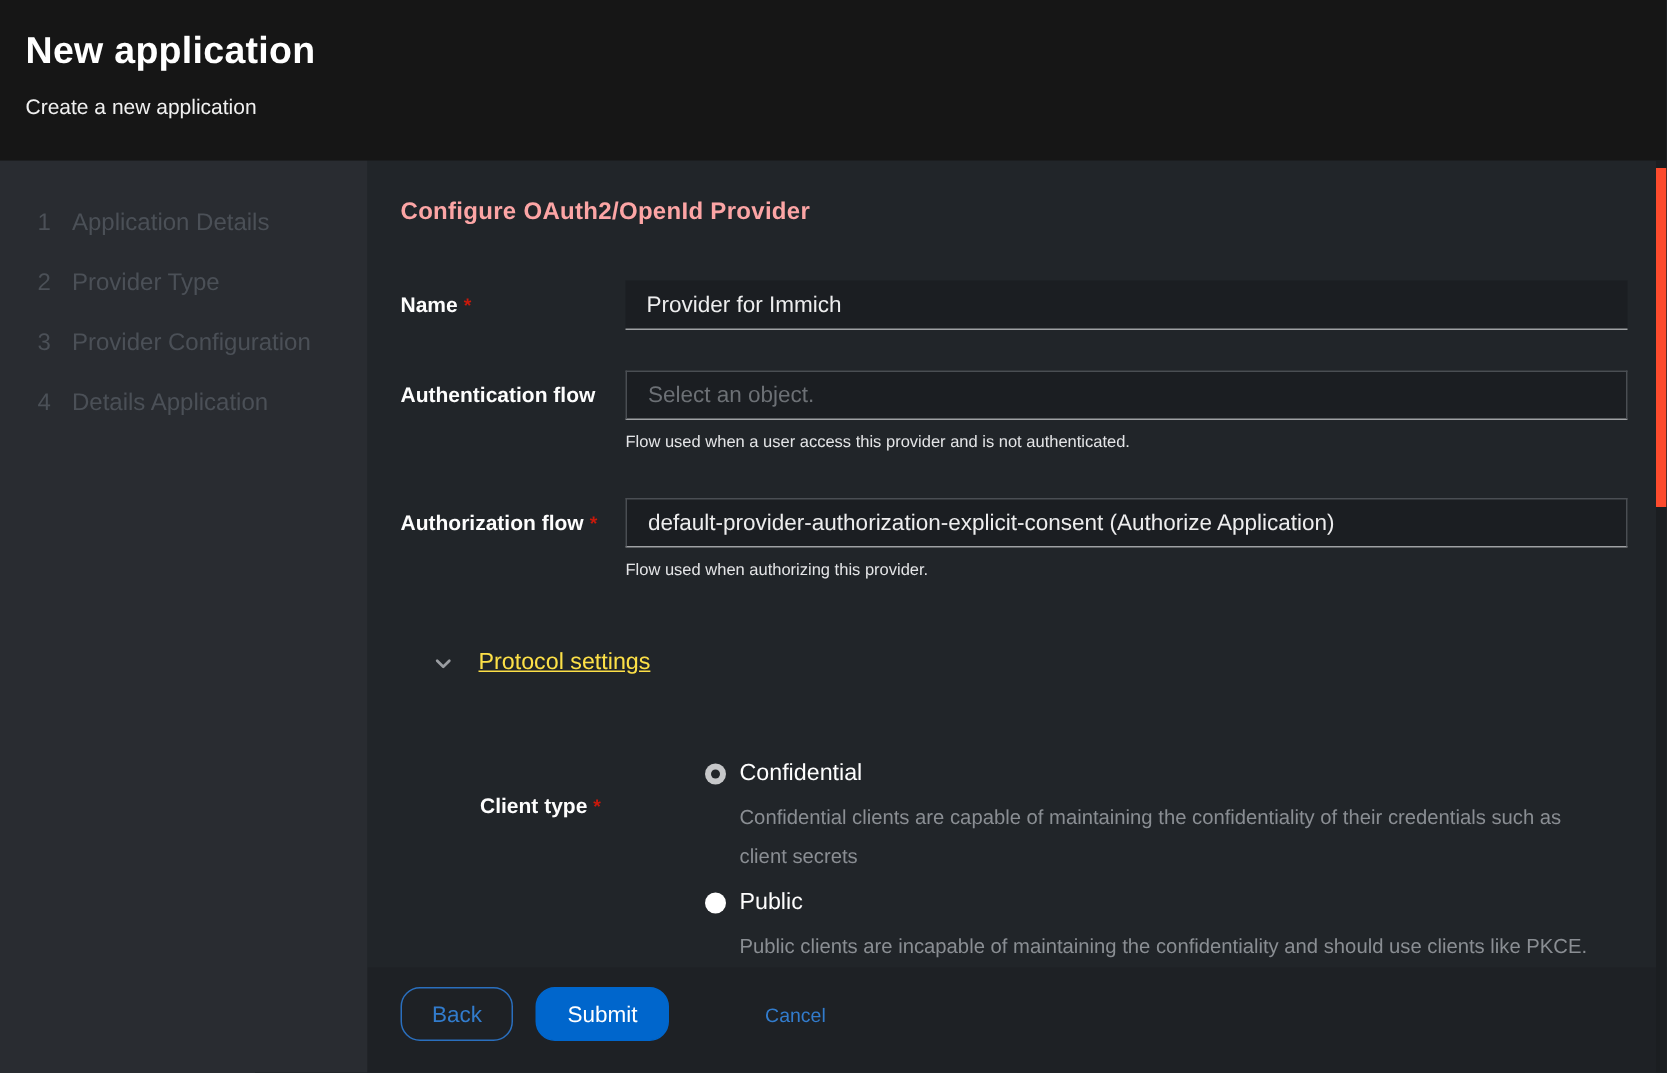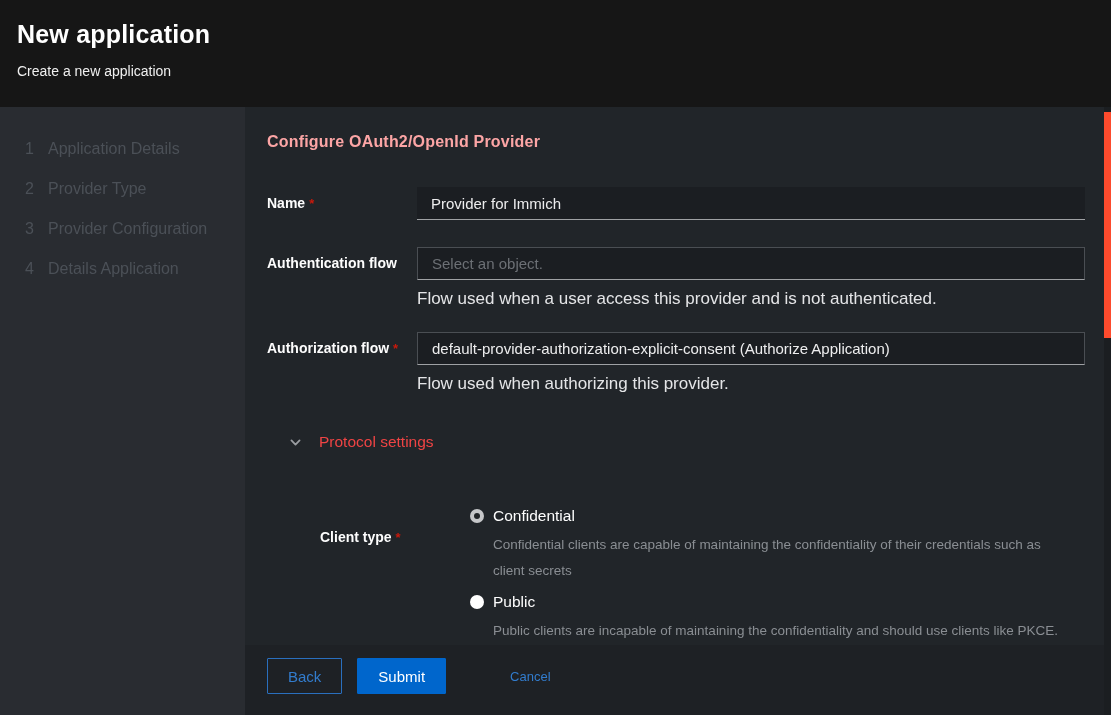--- a/index.html
+++ b/index.html
@@ -46,30 +46,30 @@
     background:#1b1e22; border:none; border-bottom:1px solid #9fa1a4;
     color:#ededee; font-size:15px; padding:0 14px;
     font-family:"Liberation Sans", sans-serif; outline:none;
   }
   .select-input {
     border:1px solid #4a4e53; border-bottom:1px solid #9fa1a4;
   }
   .select-input::placeholder { color:#6c7075; opacity:1; }
   .helper-text {
     position:absolute; left:172px; width:668px;
-    color:#e4e5e7; font-size:17px;
+    color:#e4e5e7; font-size:11px;
   }
 
   
   .expander-row {
     position:absolute; top:326px; left:43px; display:flex; align-items:center;
     gap:17px; cursor:pointer;
   }
   .chevron { width:14px; height:14px; display:flex; align-items:center; justify-content:center; }
-  .expander-label { color:#ef4444; font-size:15.5px; }
+  .expander-label { color:#fde047; font-size:15.5px;text-decoration:underline; }
 
   
   .group-label { left:75px; }
   .radio-col { position:absolute; left:225px; width:615px; }
   .radio-row { display:flex; align-items:center; gap:9px; cursor:pointer; }
   .radio-circle { width:14px; height:14px; border-radius:50%; flex:none; position:relative; }
   .radio-circle.checked { background:#c6c7c9; }
   .radio-circle.checked::after {
     content:""; position:absolute; left:4px; top:4px; width:6px; height:6px;
     border-radius:50%; background:#222528;
@@ -81,21 +81,21 @@
     color:#8a8e93; font-size:13.5px; line-height:26px;
   }
 
   
   .wizard-footer {
     position:absolute; top:645px; left:245px; width:866px; height:70px;
     background:#1e2125; padding:13px 0 0 22px; display:flex; align-items:flex-start;
     z-index:4;
   }
   .btn {
-    height:36px; border-radius:1px; font-size:15px; cursor:pointer;
+    height:36px; border-radius:13px; font-size:15px; cursor:pointer;
     font-family:"Liberation Sans", sans-serif; padding:0 20px;
   }
   .btn-back {
     background:transparent; border:1px solid #2a6fbe; color:#327ccd; margin-right:15px;
   }
   .btn-submit {
     background:#0066cc; border:1px solid #0066cc; color:#ffffff; font-weight:500; margin-right:64px;
   }
   .btn-cancel {
     background:transparent; border:none; color:#327ccd; font-size:13px;

